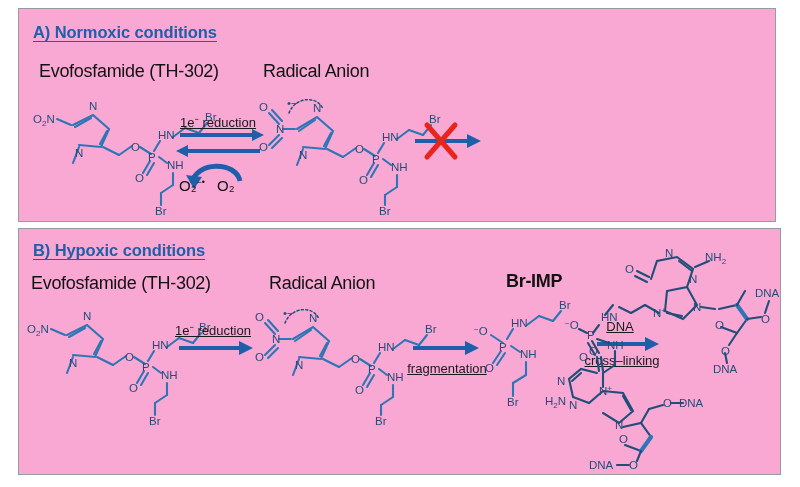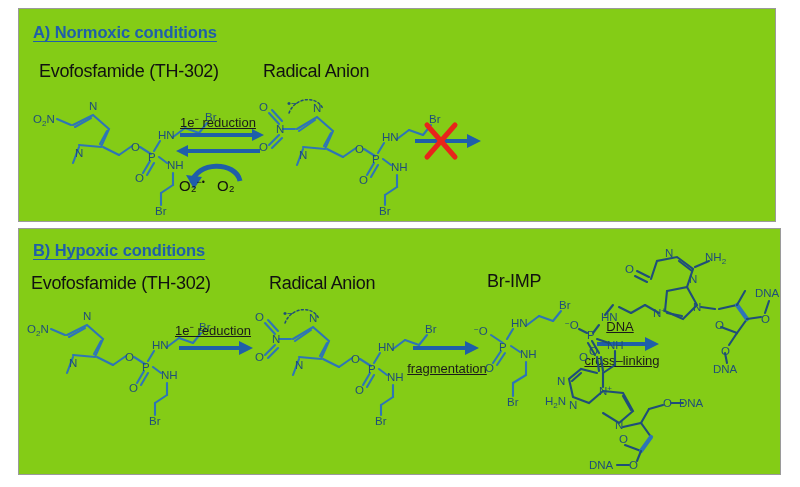--- a/index.html
+++ b/index.html
@@ -16,21 +16,21 @@
   }
   .figure {
     position: absolute;
     left: 0; top: 0;
     width: 800px;
     height: 487px;
   }
   .panel {
     position: absolute;
     border: 1px solid #9a9a9a;
-    background: #84cc16;
+    background: #f9a8d4;
     box-sizing: border-box;
   }
   #panel-a { left: 18px; top: 8px; width: 758px; height: 214px; }
   #panel-b { left: 18px; top: 228px; width: 763px; height: 247px; }
 
   .panel-heading {
     position: absolute;
     font-weight: bold;
     font-size: 16.5px;
     color: #1F5FA9;
@@ -212,21 +212,21 @@
   </div>
 
   <div class="panel" id="panel-b">
 
     <div class="panel-heading" id="heading-b">B) Hypoxic conditions</div>
 
     <div class="cmp-label" style="left:12px; top:44px;">Evofosfamide (TH-302)</div>
 
     <div class="cmp-label" style="left:250px; top:44px;">Radical Anion</div>
 
-    <div class="cmp-label" style="left:468px; top:42px;">Br-IMP</div>
+    <div class="cmp-label" style="left:487px; top:42px;font-weight:bold;">Br-IMP</div>
 
     <div class="struct" style="left:2px; top:66px;">
       <svg width="200" height="120" viewBox="0 0 200 120">
         <polyline class="bond" points="46,40 66,30 82,44 74,62 52,60"></polyline>
         <line class="bond" x1="48" y1="42" x2="64" y2="33"></line>
         <line class="bond" x1="80" y1="46" x2="73" y2="59"></line>
         <line class="bond" x1="52" y1="62" x2="46" y2="78"></line>
         <line class="bond" x1="44" y1="40" x2="30" y2="34"></line>
         <line class="bond" x1="76" y1="62" x2="92" y2="70"></line>
         <line class="bond" x1="92" y1="70" x2="105" y2="61"></line>

